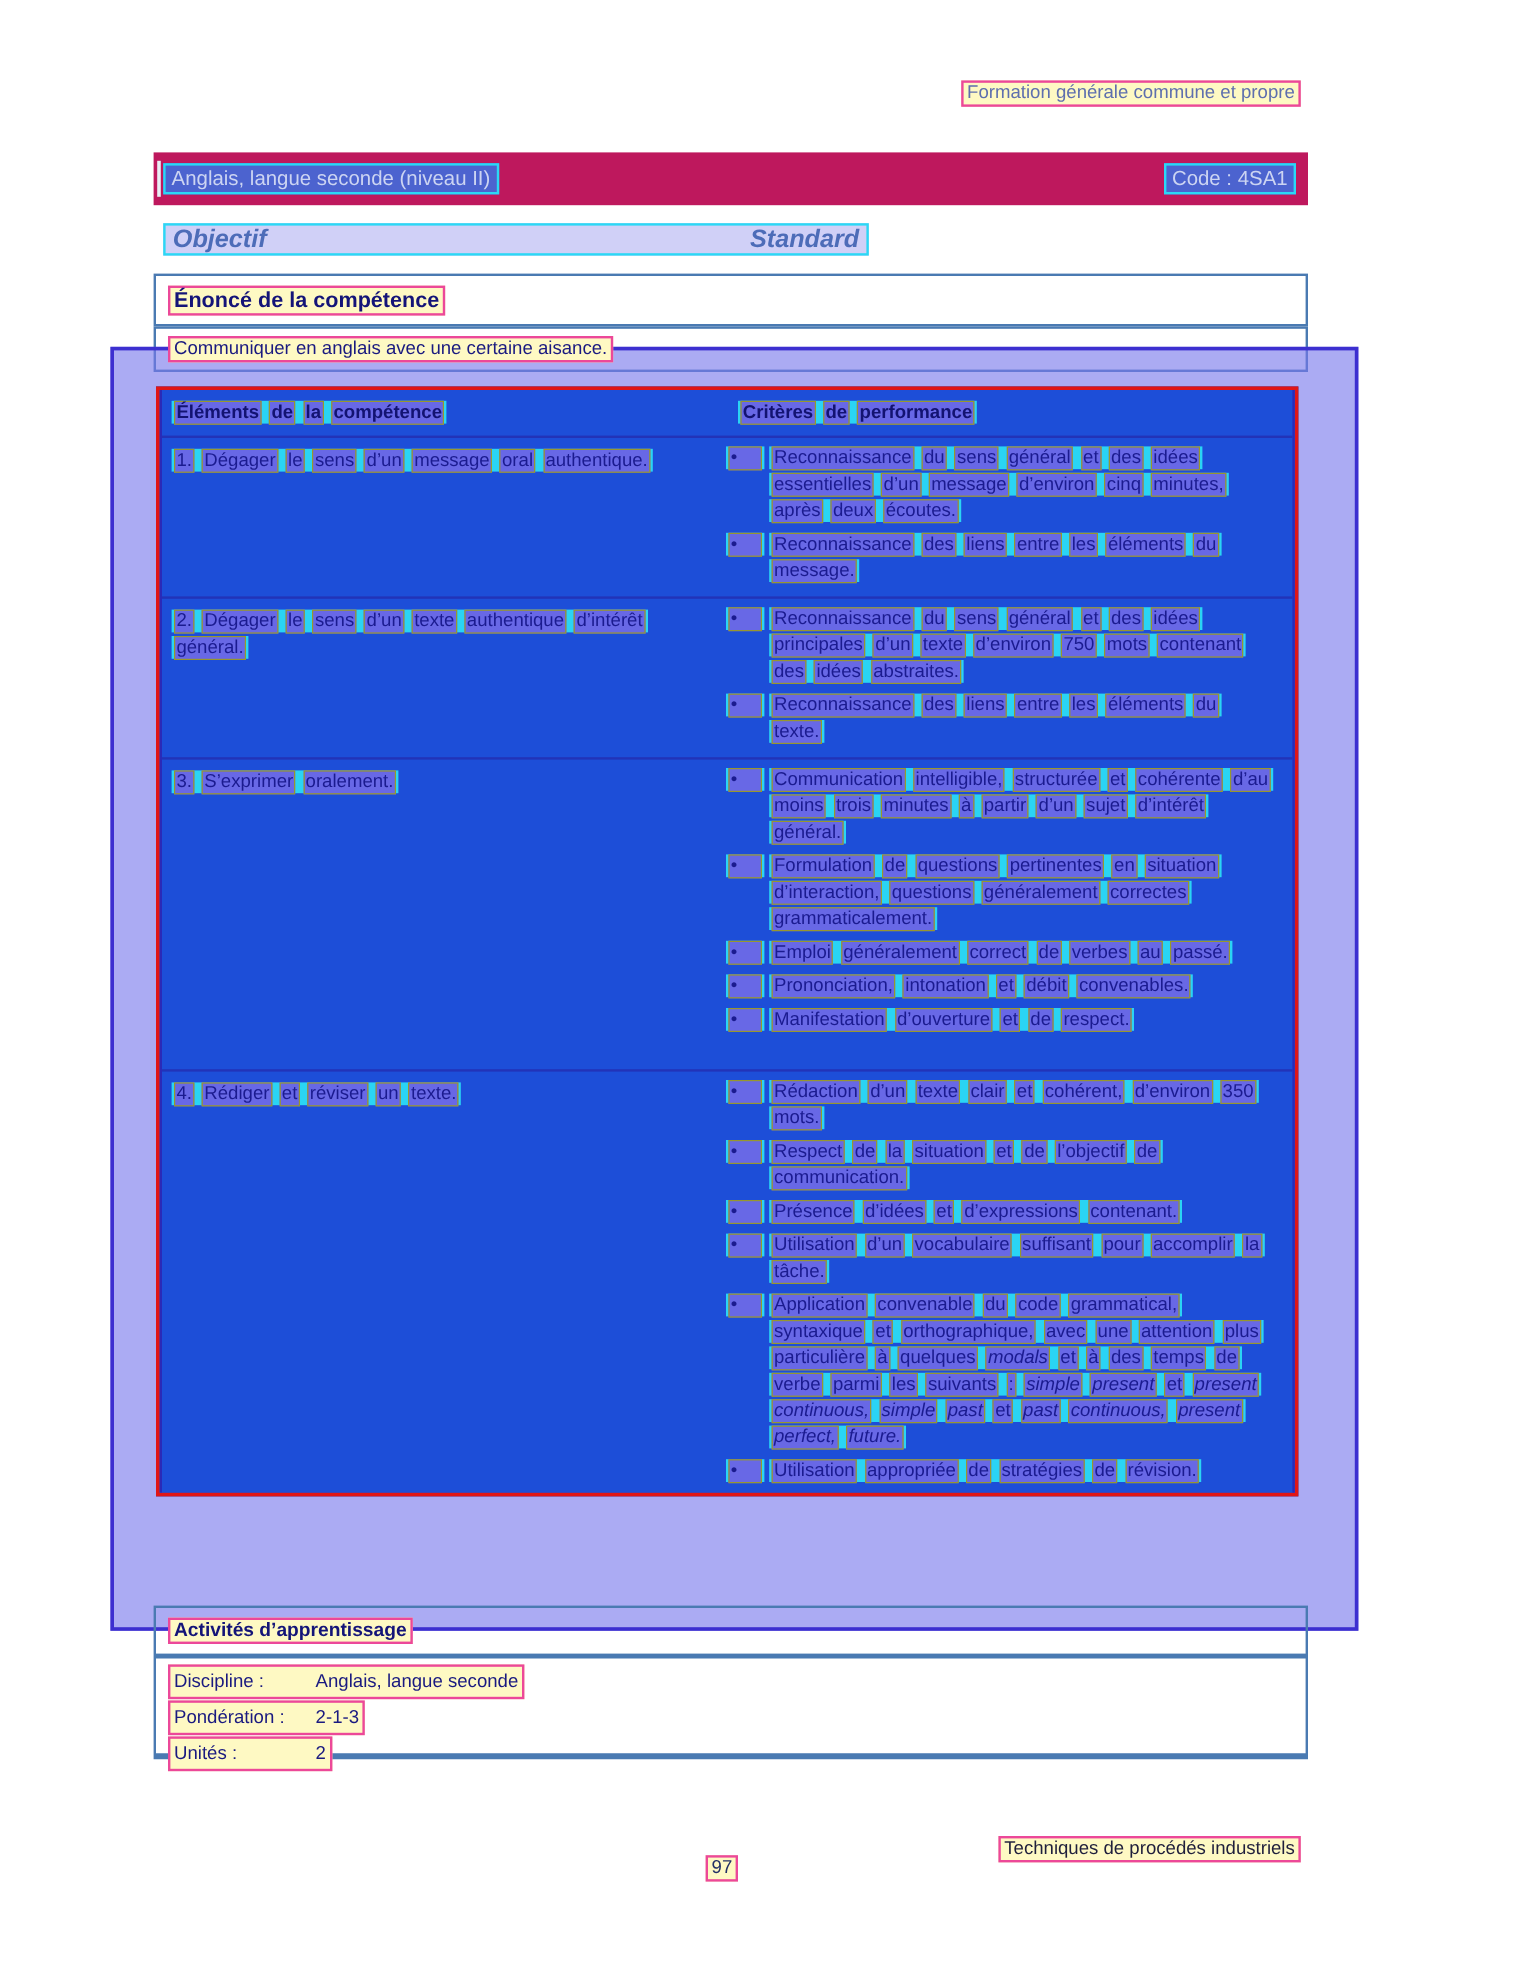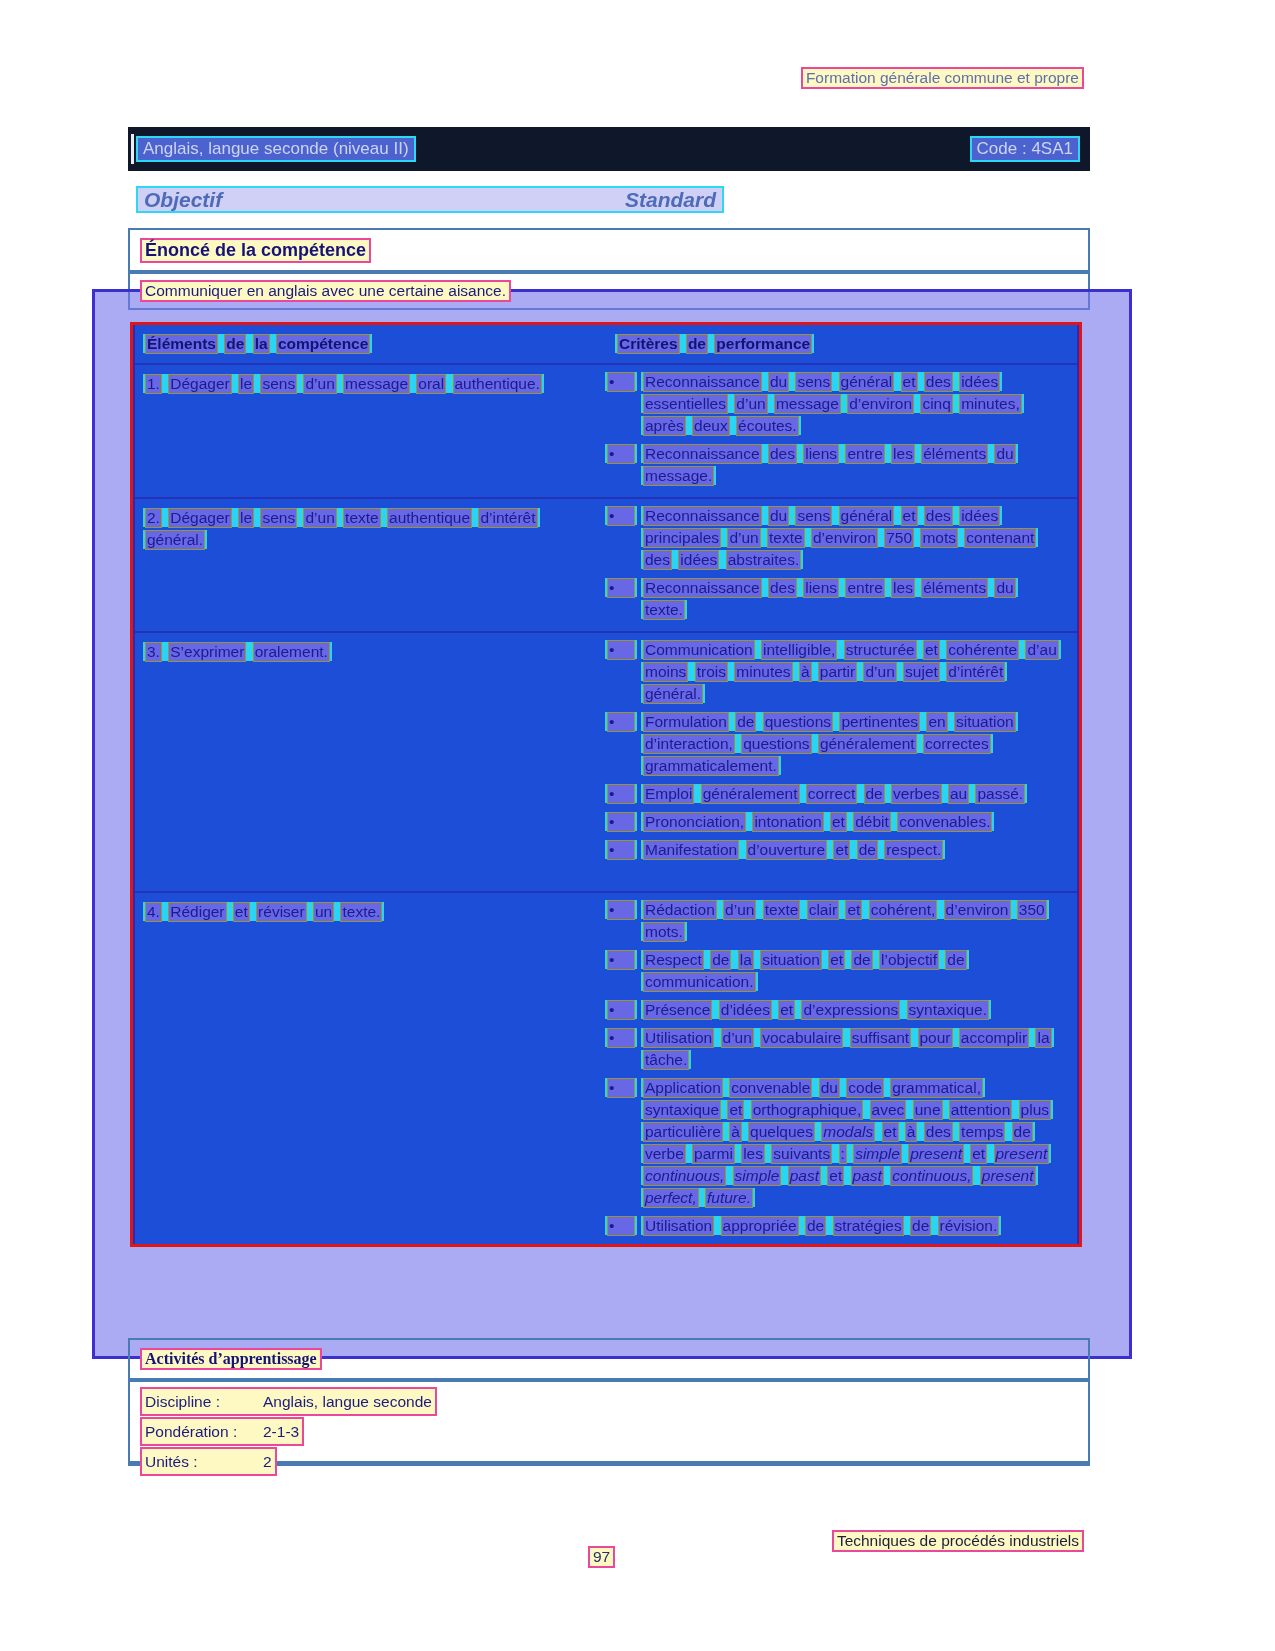--- a/index.html
+++ b/index.html
@@ -14,21 +14,21 @@
   }
   
   .hl-bar{
     background:#4c63cf;border:2px solid #2bd8f5;padding:1px 5px;
     color:#ccd4f2;display:inline-block;white-space:nowrap;
   }
   
   .hdr-right{position:absolute;top:67px;right:191px;font-size:15.5px;color:#5e6fae;}
   .title-bar{
     position:absolute;left:128px;top:127px;width:962px;height:44px;
-    background:#0f172a;display:flex;align-items:center;justify-content:space-between;
+    background:#be185d;display:flex;align-items:center;justify-content:space-between;
     box-sizing:border-box;padding:0 10px 0 8px;
   }
   .title-bar .tick{position:absolute;left:3px;top:7px;width:3px;height:30px;background:#e9edf5;}
   .title-bar .hl-bar{font-size:17px;}
   .obj-band{
     position:absolute;left:136px;top:186px;width:588px;height:27px;
     background:#d0d0f7;border:2px solid #2bd8f5;box-sizing:border-box;
     display:flex;align-items:center;justify-content:space-between;padding:0 6px;
     font-size:21px;font-weight:bold;font-style:italic;color:#4d6cb8;
   }
@@ -73,21 +73,21 @@
     background:#2ad4f4;padding:1px 1px;
     -webkit-box-decoration-break:clone;box-decoration-break:clone;
   }
   .chip{
     background:#6868e6;border:1px solid #97972f;padding:0 1px;margin:0 1px;
     color:#1b1b90;display:inline-block;line-height:18px;
   }
   .chip.it{font-style:italic;}
   .thead .chip{font-weight:bold;color:#131372;}
   
-  .activ-box{top:1338px;height:42px;z-index:6;font-family:Liberation Serif, serif;}
+  .activ-box{top:1338px;height:42px;z-index:6;}
   .activ-box .hl{font-size:16px;font-weight:bold;color:#141478;position:relative;z-index:7;}
   .disc-box{
     position:absolute;left:128px;top:1380px;width:962px;height:86px;
     border:2px solid #4a7ab2;border-bottom:5px solid #4a7ab2;box-sizing:border-box;
     padding:5px 10px;z-index:6;
   }
   .field-line{margin-bottom:1px;font-size:15.5px;color:#1a1a80;line-height:25px;}
   .flabel{display:inline-block;width:118px;}
   .footer-right{position:absolute;top:1530px;right:191px;font-size:15.5px;color:#1f1f3c;}
   .page-num{position:absolute;top:1546px;left:588px;font-size:15.5px;color:#223066;}
@@ -191,21 +191,21 @@
             <div class="bullet">
               <div class="mark t chips"><span class="lb"><span class="chip">•</span></span></div>
               <div class="btxt t chips"><span class="lb"><span class="chip">Rédaction</span> <span class="chip">d’un</span> <span class="chip">texte</span> <span class="chip">clair</span> <span class="chip">et</span> <span class="chip">cohérent,</span> <span class="chip">d’environ</span> <span class="chip">350</span> <span class="chip">mots.</span></span></div>
             </div>
             <div class="bullet">
               <div class="mark t chips"><span class="lb"><span class="chip">•</span></span></div>
               <div class="btxt t chips"><span class="lb"><span class="chip">Respect</span> <span class="chip">de</span> <span class="chip">la</span> <span class="chip">situation</span> <span class="chip">et</span> <span class="chip">de</span> <span class="chip">l’objectif</span> <span class="chip">de</span> <span class="chip">communication.</span></span></div>
             </div>
             <div class="bullet">
               <div class="mark t chips"><span class="lb"><span class="chip">•</span></span></div>
-              <div class="btxt t chips"><span class="lb"><span class="chip">Présence</span> <span class="chip">d’idées</span> <span class="chip">et</span> <span class="chip">d’expressions</span> <span class="chip">syntaxique.</span></span></div>
+              <div class="btxt t chips"><span class="lb"><span class="chip">Présence</span> <span class="chip">d’idées</span> <span class="chip">et</span> <span class="chip">d’expressions</span> <span class="chip">contenant.</span></span></div>
             </div>
             <div class="bullet">
               <div class="mark t chips"><span class="lb"><span class="chip">•</span></span></div>
               <div class="btxt t chips"><span class="lb"><span class="chip">Utilisation</span> <span class="chip">d’un</span> <span class="chip">vocabulaire</span> <span class="chip">suffisant</span> <span class="chip">pour</span> <span class="chip">accomplir</span> <span class="chip">la</span> <span class="chip">tâche.</span></span></div>
             </div>
             <div class="bullet">
               <div class="mark t chips"><span class="lb"><span class="chip">•</span></span></div>
               <div class="btxt t chips"><span class="lb"><span class="chip">Application</span> <span class="chip">convenable</span> <span class="chip">du</span> <span class="chip">code</span> <span class="chip">grammatical,</span> <span class="chip">syntaxique</span> <span class="chip">et</span> <span class="chip">orthographique,</span> <span class="chip">avec</span> <span class="chip">une</span> <span class="chip">attention</span> <span class="chip">plus</span> <span class="chip">particulière</span> <span class="chip">à</span> <span class="chip">quelques</span> <span class="chip it">modals</span> <span class="chip">et</span> <span class="chip">à</span> <span class="chip">des</span> <span class="chip">temps</span> <span class="chip">de</span> <span class="chip">verbe</span> <span class="chip">parmi</span> <span class="chip">les</span> <span class="chip">suivants</span> <span class="chip">:</span> <span class="chip it">simple</span> <span class="chip it">present</span> <span class="chip">et</span> <span class="chip it">present</span> <span class="chip it">continuous,</span> <span class="chip it">simple</span> <span class="chip it">past</span> <span class="chip">et</span> <span class="chip it">past</span> <span class="chip it">continuous,</span> <span class="chip it">present</span> <span class="chip it">perfect,</span> <span class="chip it">future.</span></span></div>
             </div>
             <div class="bullet">

